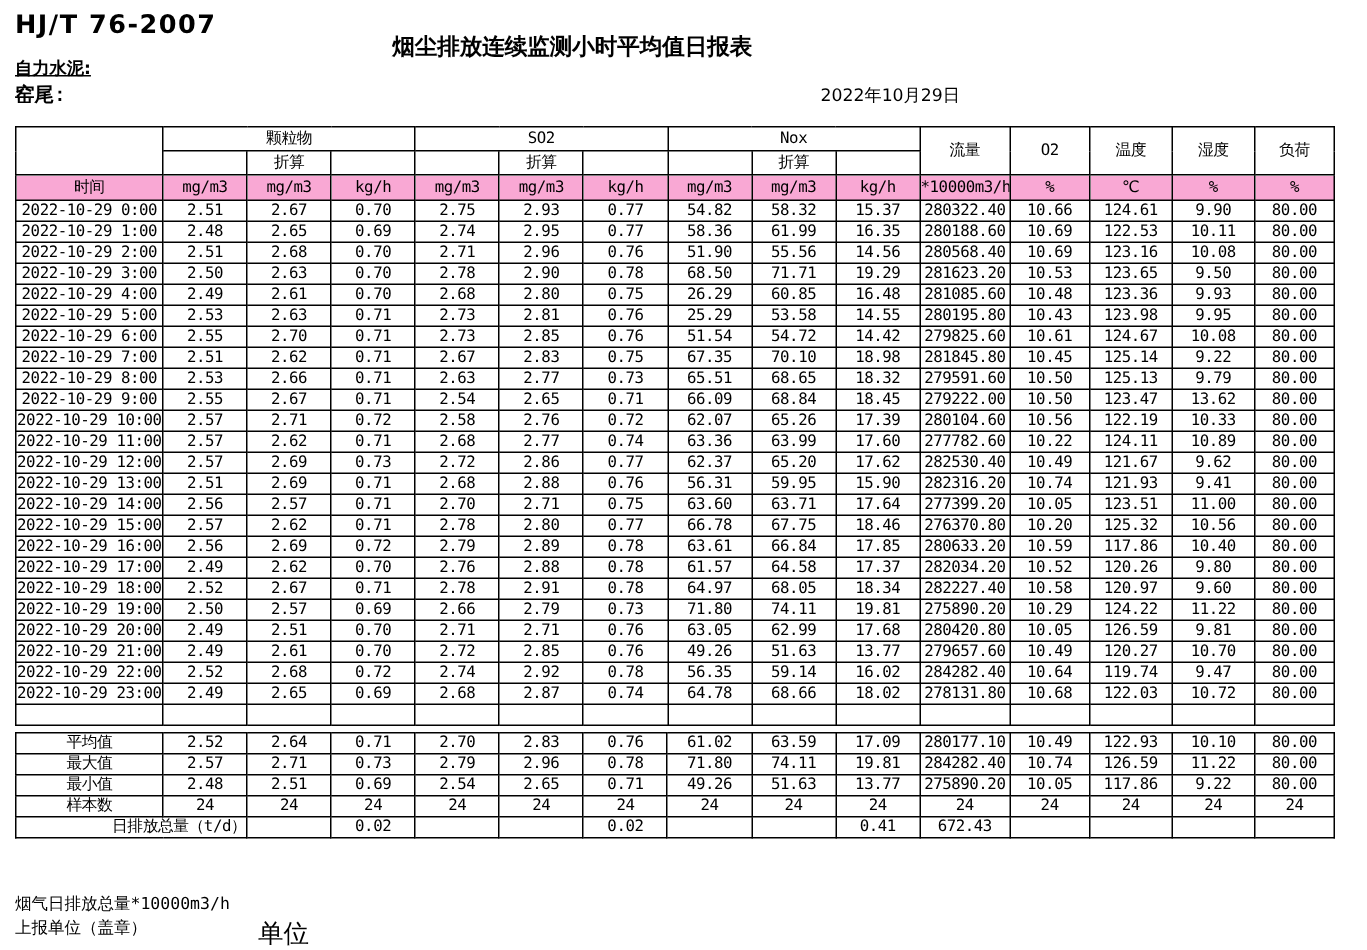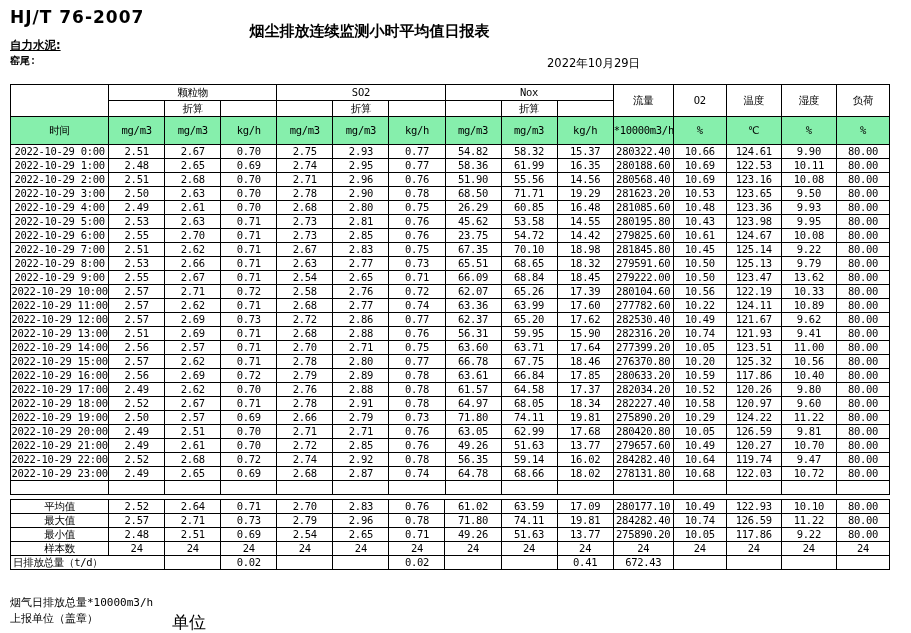--- a/index.html
+++ b/index.html
@@ -3,38 +3,38 @@
 <meta charset="utf-8">
 <style>
   * { margin:0; padding:0; box-sizing:border-box; }
   html,body { background:#fff; }
   .page {
     position:relative; width:911px; height:633px; background:#ffffff;
     font-family:"DejaVu Sans", "Liberation Sans", sans-serif; color:#000;
     overflow:hidden;
   }
   .std-label   { position:absolute; left:10px; top:7px;  font-size:17px; font-weight:bold; letter-spacing:1px; }
-  .report-title{ position:absolute; left:4px; top:22px; width:731px; text-align:center; font-size:15px; font-weight:bold; }
+  .report-title{ position:absolute; left:16px; top:22px; width:731px; text-align:center; font-size:15px; font-weight:bold; }
   .company     { position:absolute; left:10px; top:38px; font-size:11.5px; font-weight:bold;text-decoration:underline; }
-  .station     { position:absolute; left:10px; top:54px; font-size:10px; font-weight:bold;font-family:Liberation Mono, monospace; }
+  .station     { position:absolute; left:10px; top:54px; font-size:13px; font-weight:bold;font-family:Liberation Mono, monospace; }
   .report-date { position:absolute; left:547px; top:56px; font-size:11.5px; }
 
   .tables { position:absolute; left:10px; top:84px; width:880px; }
   table { border-collapse:collapse; table-layout:fixed; width:880px;
           font-family:"DejaVu Sans Mono","DejaVu Sans",monospace; }
   td {
     border:1px solid #000; text-align:center; vertical-align:middle;
     font-size:10.5px; letter-spacing:-0.3px; height:14px; line-height:13px;
     padding:0; overflow:hidden; white-space:nowrap;
   }
   tr.grp-row td  { height:16px; }
   tr.sub-row td  { height:16px;margin-top:47px; }
-  tr.unit-row td { height:28px; background:#86efac; }
+  tr.unit-row td { height:17px; background:#f9a8d4; }
   .summary-table { margin-top:4px; }
-  td.span-label { text-align:left; padding-left:2px; }
+  td.span-label { text-align:right; padding-left:20px; }
 
   .footer-line1 { position:absolute; left:10px; top:595px; font-size:11px; font-family:"DejaVu Sans Mono","DejaVu Sans",monospace; }
   .footer-line2 { position:absolute; left:10px; top:611px; font-size:11px; }
   .footer-line3 { position:absolute; left:172px; top:611px; font-size:17px; }
 </style>
 </head>
 <body>
 
 <div class="page">
 
@@ -192,38 +192,38 @@
             <td>80.00</td>
           </tr>
           <tr>
             <td>2022-10-29 5:00</td>
             <td>2.53</td>
             <td>2.63</td>
             <td>0.71</td>
             <td>2.73</td>
             <td>2.81</td>
             <td>0.76</td>
-            <td>45.62</td>
+            <td>25.29</td>
             <td>53.58</td>
             <td>14.55</td>
             <td>280195.80</td>
             <td>10.43</td>
             <td>123.98</td>
             <td>9.95</td>
             <td>80.00</td>
           </tr>
           <tr>
             <td>2022-10-29 6:00</td>
             <td>2.55</td>
             <td>2.70</td>
             <td>0.71</td>
             <td>2.73</td>
             <td>2.85</td>
             <td>0.76</td>
-            <td>23.75</td>
+            <td>51.54</td>
             <td>54.72</td>
             <td>14.42</td>
             <td>279825.60</td>
             <td>10.61</td>
             <td>124.67</td>
             <td>10.08</td>
             <td>80.00</td>
           </tr>
           <tr>
             <td>2022-10-29 7:00</td>

